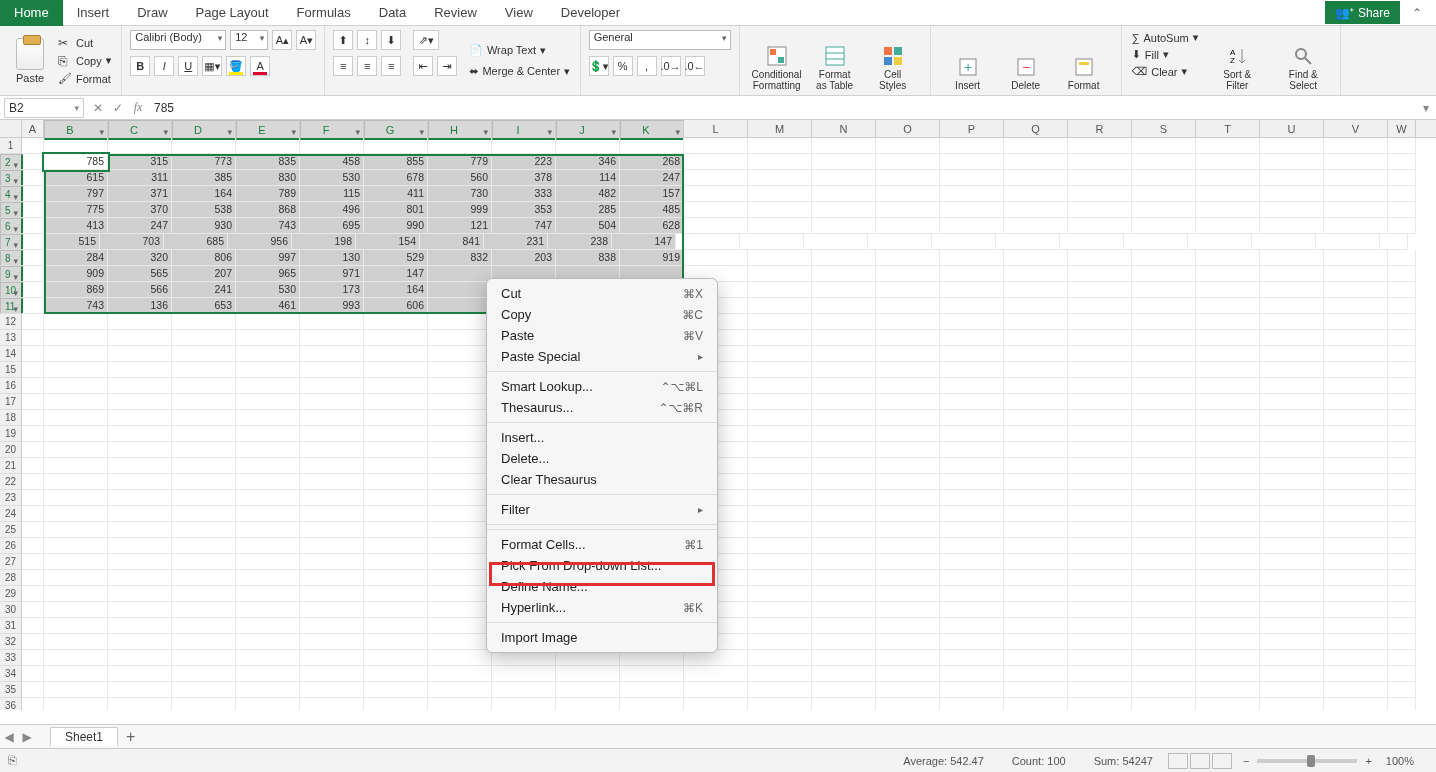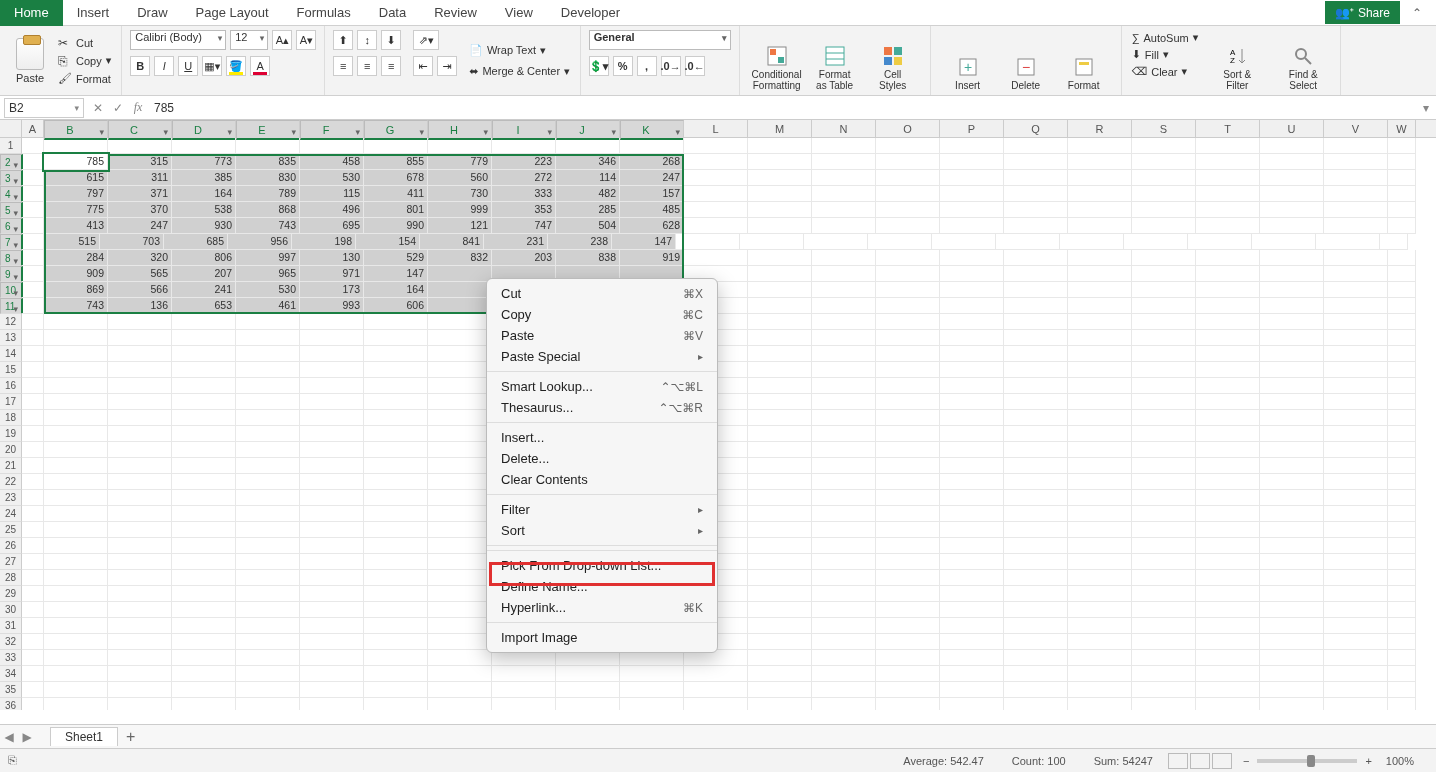--- a/index.html
+++ b/index.html
@@ -30,21 +30,21 @@
 
 .font-row { display: flex; gap: 4px; align-items: center; }
 .sel { background: #fff; border: 1px solid #bbb; height: 20px; font-size: 11px; padding: 0 16px 0 4px; position: relative; cursor: pointer; }
 .sel::after { content: "▾"; position: absolute; right: 3px; top: 2px; font-size: 9px; color: #666; }
 .btn-sm { width: 20px; height: 20px; border: 1px solid #ccc; background: #fff; font-size: 11px; display: flex; align-items: center; justify-content: center; cursor: pointer; }
 .font-bottom { display: flex; gap: 4px; margin-top: 6px; }
 
 .align-grid { display: grid; grid-template-columns: repeat(3,22px); gap: 2px; }
 .align-bottom { display: flex; gap: 4px; margin-top: 6px; }
 
-.num-row { display: flex; gap: 4px; align-items: center; font-weight: bold; }
+.num-row { display: flex; gap: 4px; align-items: center; }
 .num-sel { width: 142px; }
 
 .big-btn { display: flex; flex-direction: column; align-items: center; justify-content: flex-end; width: 58px; cursor: pointer; font-size: 10px; text-align: center; gap: 2px; }
 
 .edit-col { display: flex; flex-direction: column; gap: 2px; font-size: 11px; }
 .edit-item { display: flex; align-items: center; gap: 4px; cursor: pointer; padding: 1px 2px; }
 
 
 .formula-bar { display: flex; align-items: center; height: 24px; border-bottom: 1px solid #ccc; background: #fff; }
 .name-box { width: 80px; border: 1px solid #ccc; height: 20px; margin: 0 4px; padding: 0 4px; font-size: 12px; display: flex; align-items: center; justify-content: space-between; }
@@ -403,21 +403,21 @@
         </div>
         <div class="row">
           <div class="cell" style="width: 22px;"></div>
           <div class="cell sel-range" style="width: 64px;">615</div>
           <div class="cell sel-range" style="width: 64px;">311</div>
           <div class="cell sel-range" style="width: 64px;">385</div>
           <div class="cell sel-range" style="width: 64px;">830</div>
           <div class="cell sel-range" style="width: 64px;">530</div>
           <div class="cell sel-range" style="width: 64px;">678</div>
           <div class="cell sel-range" style="width: 64px;">560</div>
-          <div class="cell sel-range" style="width: 64px;">272</div>
+          <div class="cell sel-range" style="width: 64px;">378</div>
           <div class="cell sel-range" style="width: 64px;">114</div>
           <div class="cell sel-range" style="width: 64px;">247</div>
           <div class="cell" style="width: 64px;"></div>
           <div class="cell" style="width: 64px;"></div>
           <div class="cell" style="width: 64px;"></div>
           <div class="cell" style="width: 64px;"></div>
           <div class="cell" style="width: 64px;"></div>
           <div class="cell" style="width: 64px;"></div>
           <div class="cell" style="width: 64px;"></div>
           <div class="cell" style="width: 64px;"></div>
@@ -1284,31 +1284,32 @@
       <span class="ctx-kb">⌃⌥⌘R</span>
     </div>
     <div class="ctx-sep"></div>
     <div class="ctx-item">
       <span>Insert...</span>
     </div>
     <div class="ctx-item">
       <span>Delete...</span>
     </div>
     <div class="ctx-item">
-      <span>Clear Contents</span>
+      <span>Clear Thesaurus</span>
     </div>
     <div class="ctx-sep"></div>
     <div class="ctx-item sub">
       <span>Filter</span>
     </div>
-    <div class="ctx-item sub">
-      <span>Sort</span>
-    </div>
     <div class="ctx-sep"></div>
     <div class="ctx-sep"></div>
+    <div class="ctx-item">
+      <span>Format Cells...</span>
+      <span class="ctx-kb">⌘1</span>
+    </div>
     <div class="ctx-item">
       <span>Pick From Drop-down List...</span>
     </div>
     <div class="ctx-item">
       <span>Define Name...</span>
     </div>
     <div class="ctx-item">
       <span>Hyperlink...</span>
       <span class="ctx-kb">⌘K</span>
     </div>

